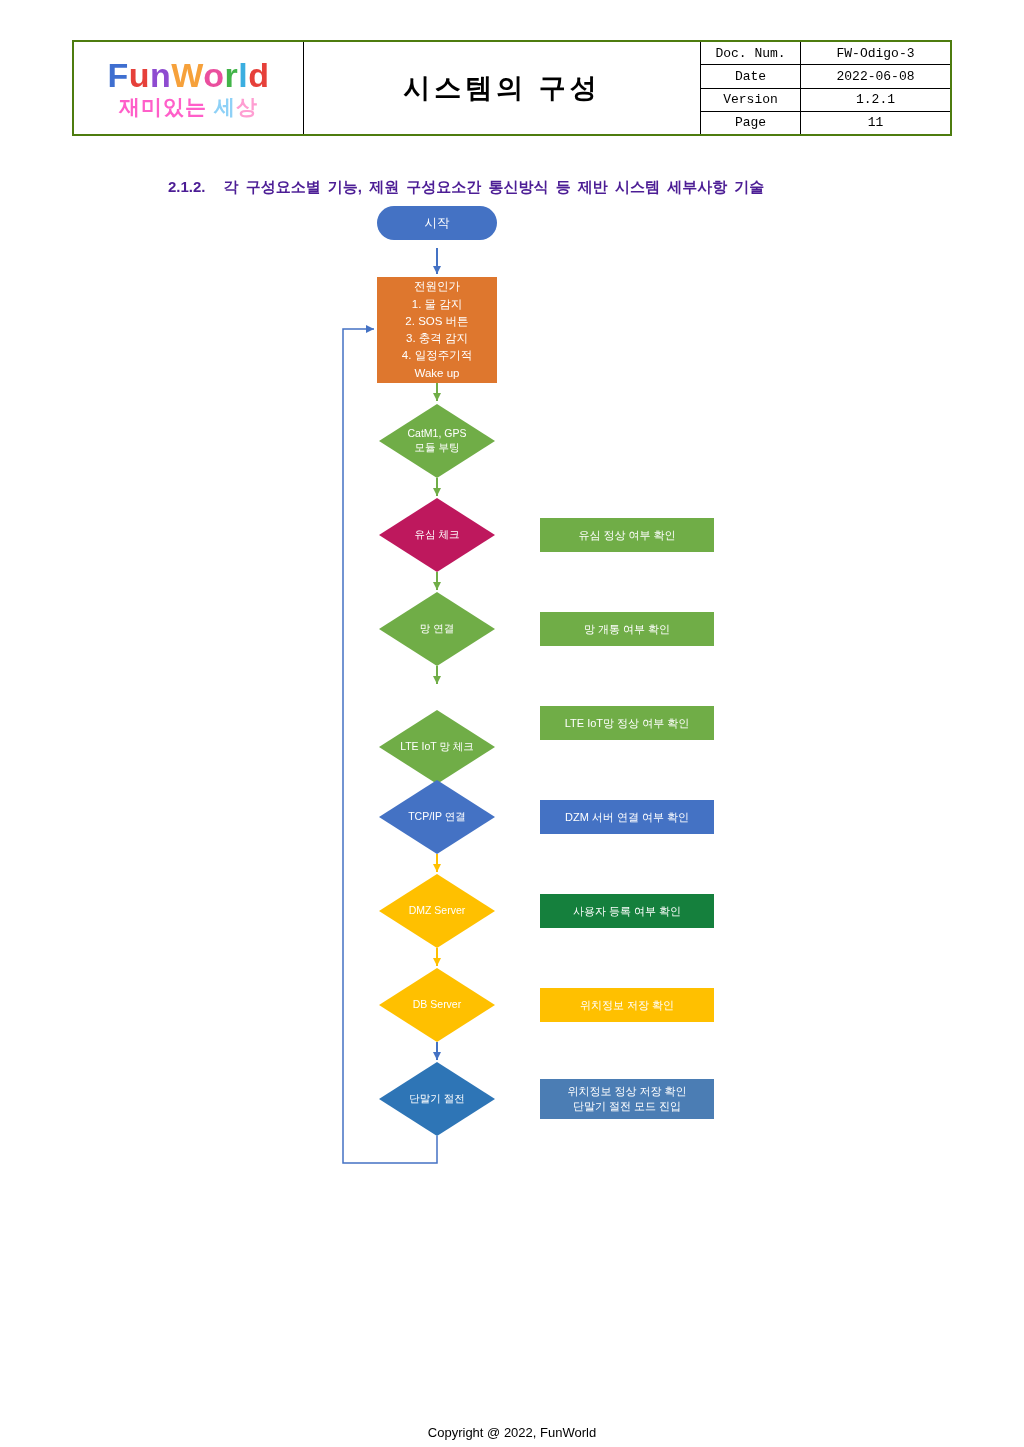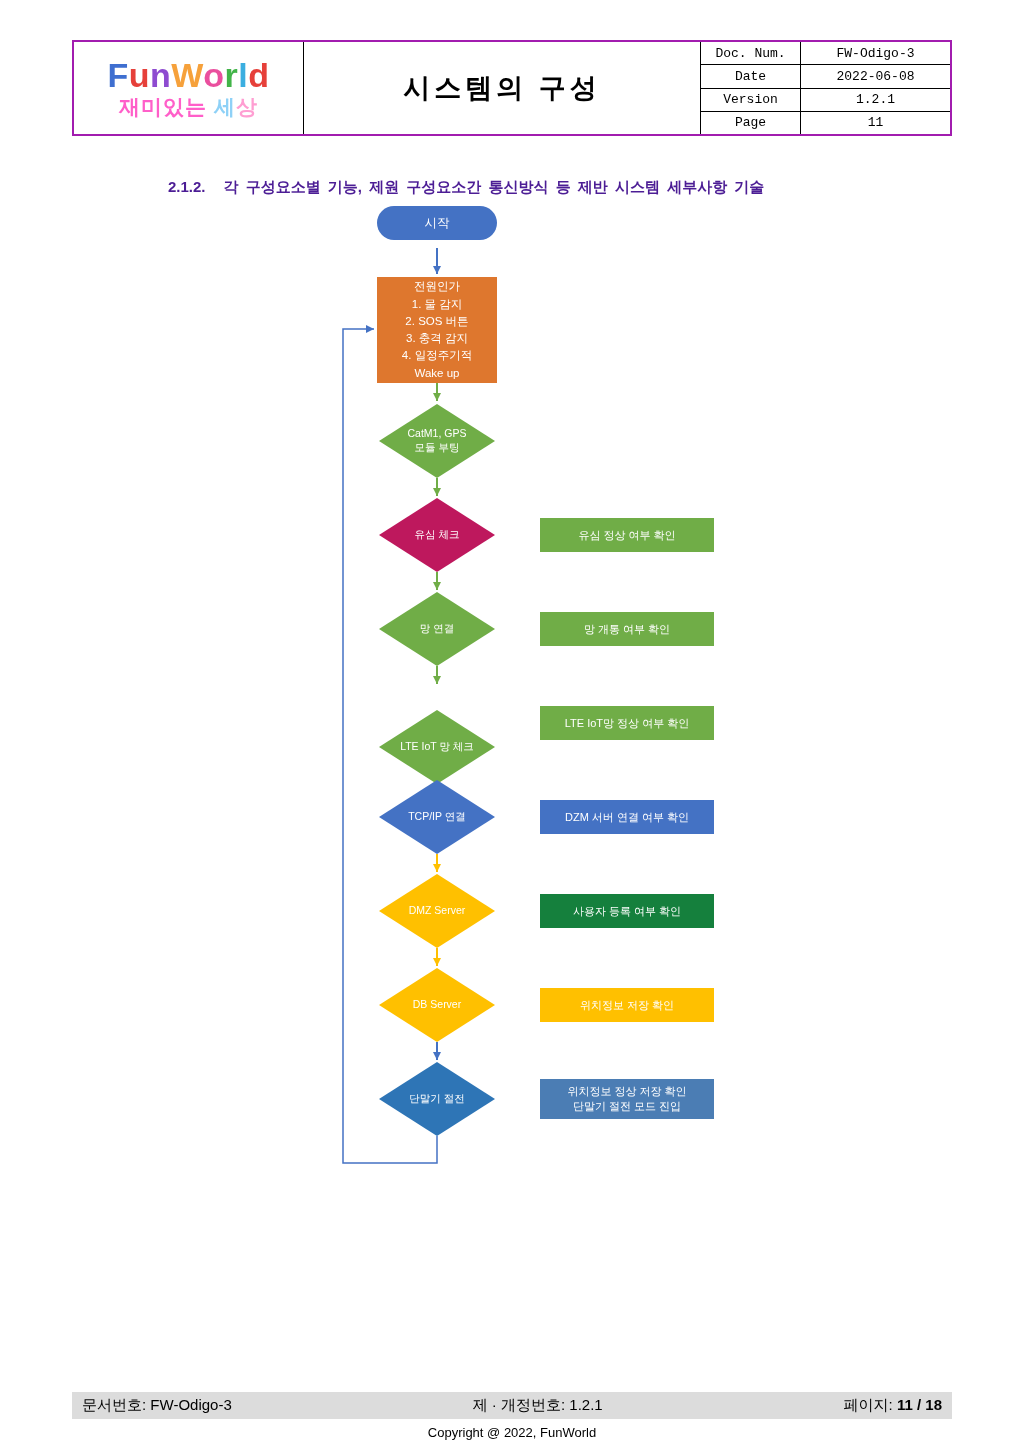--- a/index.html
+++ b/index.html
@@ -1,21 +1,21 @@
 <!DOCTYPE html>
 <html><head>
 <meta charset="utf-8">
 <style>
   * { box-sizing: border-box; margin: 0; padding: 0; }
   html, body { background: #ffffff; }
   body { font-family: "Liberation Sans", sans-serif; color: #000; }
   .page { position: relative; width: 1024px; height: 1447px; background: #fff; overflow: hidden; }
 
   
-  .doc-table { position: absolute; left: 72px; top: 40px; width: 880px; height: 96px; border: 2px solid #a21caf; display: flex; background: #fff; }
+  .doc-table { position: absolute; left: 72px; top: 40px; width: 880px; height: 96px; border: 2px solid #4d7c0f; display: flex; background: #fff; }
   .logo-cell { width: 230px; border-right: 1.5px solid #000; display: flex; flex-direction: column; align-items: center; justify-content: center; line-height: 1.05; }
   .logo-line1 { font-size: 34px; font-weight: bold; letter-spacing: 0.5px; }
   .logo-line2 { font-size: 21px; font-weight: bold; letter-spacing: 1px; margin-top: 2px; }
   .title-cell { flex: 1; display: flex; align-items: center; justify-content: center; font-size: 27px; font-weight: bold; letter-spacing: 4px; }
   .meta-cell { width: 250px; border-left: 1.5px solid #000; display: flex; flex-direction: column; font-family: Liberation Mono, monospace; }
   .meta-row { flex: 1; display: flex; border-bottom: 1px solid #000; }
   .meta-row:last-child { border-bottom: none; }
   .meta-label { width: 100px; border-right: 1px solid #000; display: flex; align-items: center; justify-content: center; font-size: 13px; }
   .meta-value { flex: 1; display: flex; align-items: center; justify-content: center; font-size: 13px; }
 
@@ -121,23 +121,15 @@
   <div class="shape diamond" style="top: 874px; background: rgb(255, 192, 0);">DMZ Server</div>
   <div class="shape note" style="top: 894px; height: 34px; background: #15803d;">사용자 등록 여부 확인</div>
 
   <div class="shape diamond" style="top: 968px; background: rgb(255, 192, 0);">DB Server</div>
   <div class="shape note" style="top: 988px; height: 34px; background: rgb(255, 192, 0);">위치정보 저장 확인</div>
 
   <div class="shape diamond" style="top: 1062px; background: rgb(46, 117, 182);">단말기 절전</div>
   <div class="shape note" style="top: 1079px; height: 40px; background: rgb(75, 125, 180);">위치정보 정상 저장 확인
 단말기 절전 모드 진입</div>
 
-  <div class="footer-bar">
-    <span>문서번호: FW-Odigo-3</span>
-    <span>제 · 개정번호: 1.2.1</span>
-    <span>
-      <span>페이지:</span>
-      <span class="bold">11 / 18</span>
-    </span>
-  </div>
   <div class="copyright">Copyright @ 2022, FunWorld</div>
 
 </div>
 
 </body></html>

